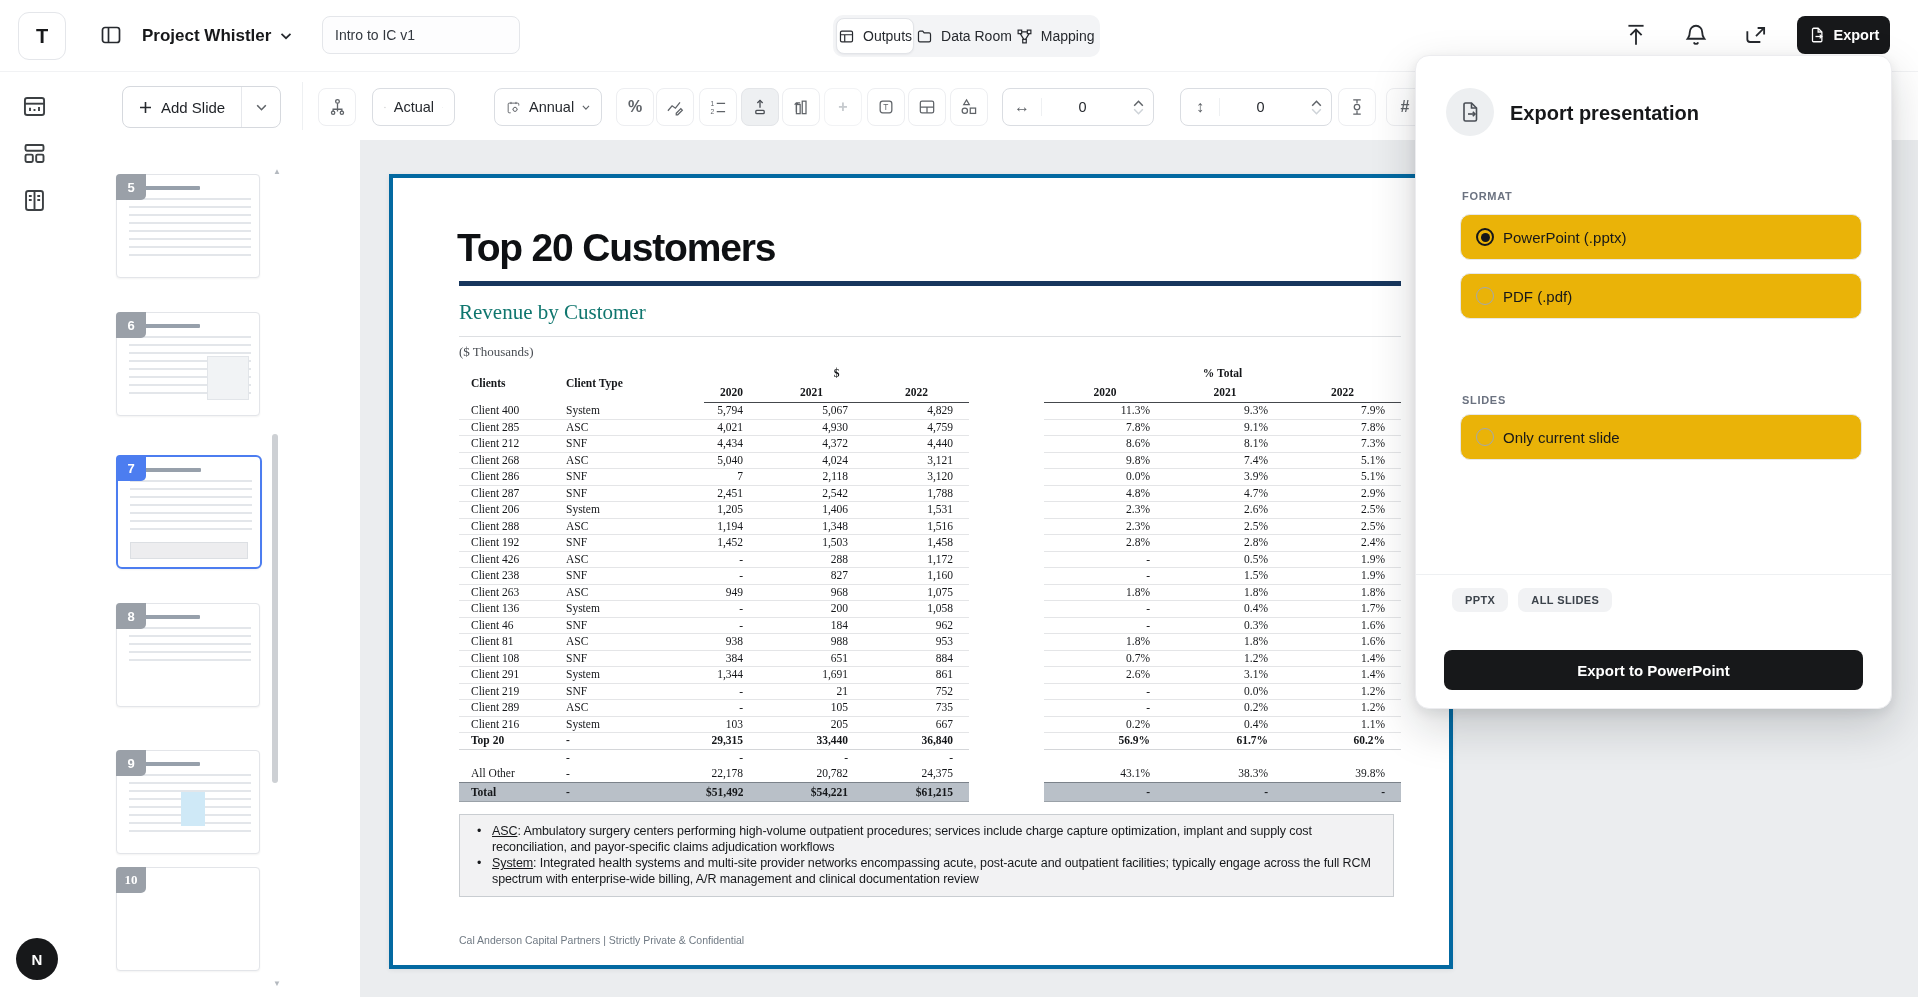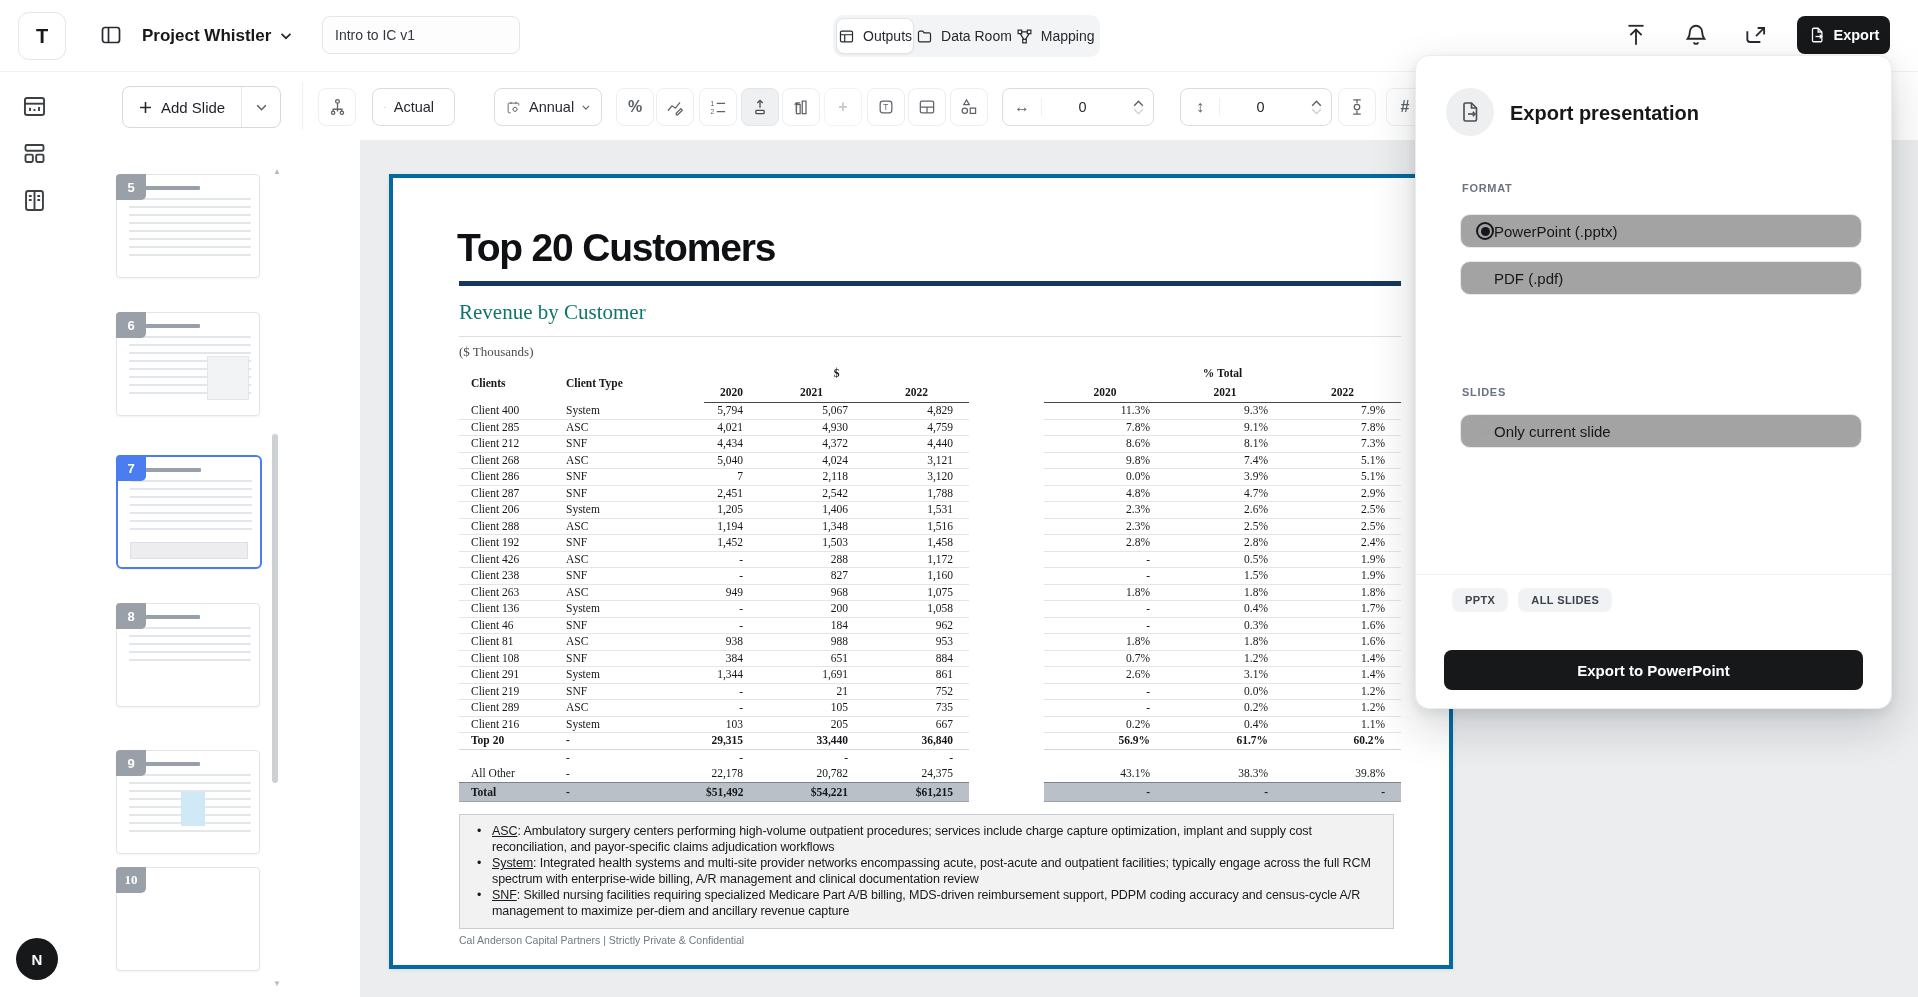--- a/index.html
+++ b/index.html
@@ -102,24 +102,24 @@
   .fn::before{content:"\2022";position:absolute;left:7px;color:#17191c;}
   .fn .term{text-decoration:underline;}
   .sfooter{position:absolute;left:66px;top:756px;font-size:10.5px;color:#707a84;}
 
   
   .panel{position:absolute;left:1415px;top:55px;width:475px;height:652px;background:#fff;border:1px solid #ececef;border-radius:14px;
     box-shadow:0 18px 45px rgba(15,20,30,.18),0 4px 12px rgba(15,20,30,.08);z-index:60;}
   .phicon{position:absolute;left:30px;top:32px;width:48px;height:48px;border-radius:50%;background:#edeff1;
     display:flex;align-items:center;justify-content:center;}
   .ptitle{position:absolute;left:94px;top:44px;font-size:20px;font-weight:700;color:#17181a;line-height:26px;}
-  .plabel{position:absolute;left:46px;font-size:11px;font-weight:700;letter-spacing:.7px;color:#6b7280;}
+  .plabel{position:absolute;left:46px;font-size:11px;font-weight:700;letter-spacing:.7px;color:#6b7280;margin-top:8px;}
   .optwrap{position:absolute;left:44px;width:402px;display:flex;flex-direction:column;gap:13px;}
-  .opt{height:34px;border:1px solid #e7e8ea;border-radius:10px;background:#a3a3a3;display:flex;align-items:center;
-    gap:0;padding:0 15px;box-sizing:border-box;cursor:pointer;}
+  .opt{height:46px;border:1px solid #e7e8ea;border-radius:10px;background:#eab308;display:flex;align-items:center;
+    gap:9px;padding:0 15px;box-sizing:border-box;cursor:pointer;}
   .optlb{font-size:15px;color:#17181a;}
   .radio{width:18px;height:18px;border-radius:50%;border:1.6px solid #a2a8af;box-sizing:border-box;position:relative;flex:0 0 auto;cursor:pointer;}
   .radio.on{border:2px solid #15171a;}
   .radio.on::after{content:"";position:absolute;inset:2.5px;background:#15171a;border-radius:50%;}
   .pdivider{position:absolute;left:0;right:0;top:518px;height:1px;background:#eef0f2;}
   .chips{position:absolute;left:36px;top:532px;display:flex;gap:10px;}
   .chip{padding:6px 13px;border-radius:8px;background:#f1f2f4;font-size:11px;font-weight:700;letter-spacing:.4px;color:#3c434b;}
   .bigexport{position:absolute;left:28px;right:28px;top:594px;height:40px;background:#17181a;color:#fff;border:none;border-radius:8px;
     font-size:15px;font-weight:600;cursor:pointer;font-family:"Liberation Sans",sans-serif;}
 </style>
@@ -721,21 +721,20 @@
             <td class="r">-</td>
             <td class="r">-</td>
           </tr>
         </tbody>
     </table>
 
     <div class="fnbox">
       <ul>
           <li class="fn"><span class="term">ASC</span>: Ambulatory surgery centers performing high-volume outpatient procedures; services include charge capture optimization, implant and supply cost reconciliation, and payor-specific claims adjudication workflows</li>
           <li class="fn"><span class="term">System</span>: Integrated health systems and multi-site provider networks encompassing acute, post-acute and outpatient facilities; typically engage across the full RCM spectrum with enterprise-wide billing, A/R management and clinical documentation review</li>
-          <li class="fn"><span class="term">SNF</span>: Skilled nursing facilities requiring specialized Medicare Part A/B billing, MDS-driven reimbursement support, PDPM coding accuracy and census-cycle A/R management to maximize per-diem and ancillary revenue capture</li>
         </ul>
     </div>
     <div class="sfooter">Cal Anderson Capital Partners | Strictly Private &amp; Confidential</div>
   </div>
 
   <div class="panel">
     <div class="phicon">
       <svg viewBox="0 0 24 24" width="24" height="24" fill="none" stroke="#494e55" stroke-width="1.6">
           <path d="M13.5 3H7.5A1.5 1.5 0 0 0 6 4.5v15A1.5 1.5 0 0 0 7.5 21H17a1.5 1.5 0 0 0 1.5-1.5V8z"></path>
           <path d="M13.5 3v5h5"></path>

